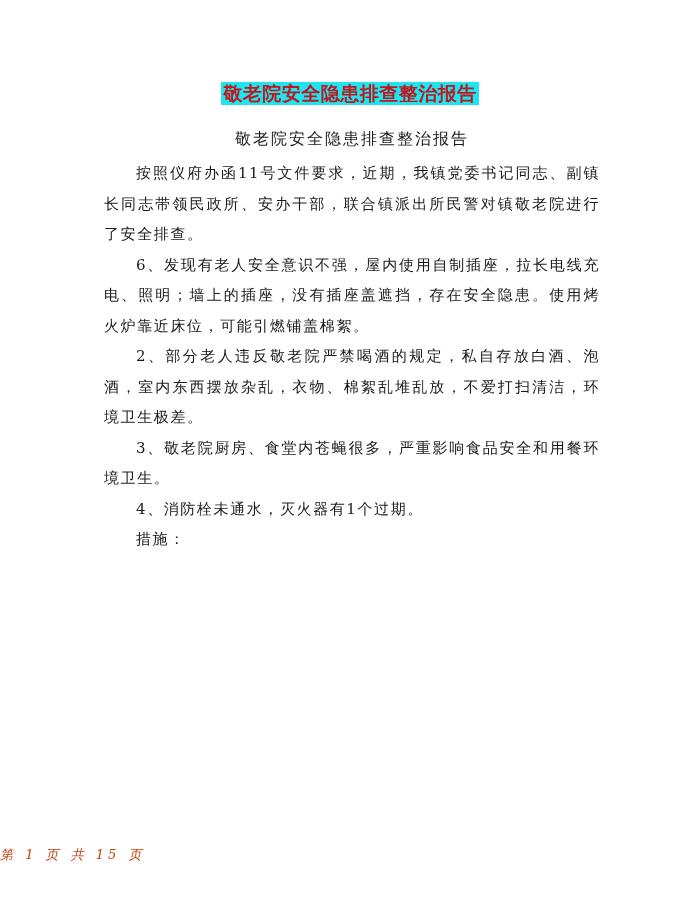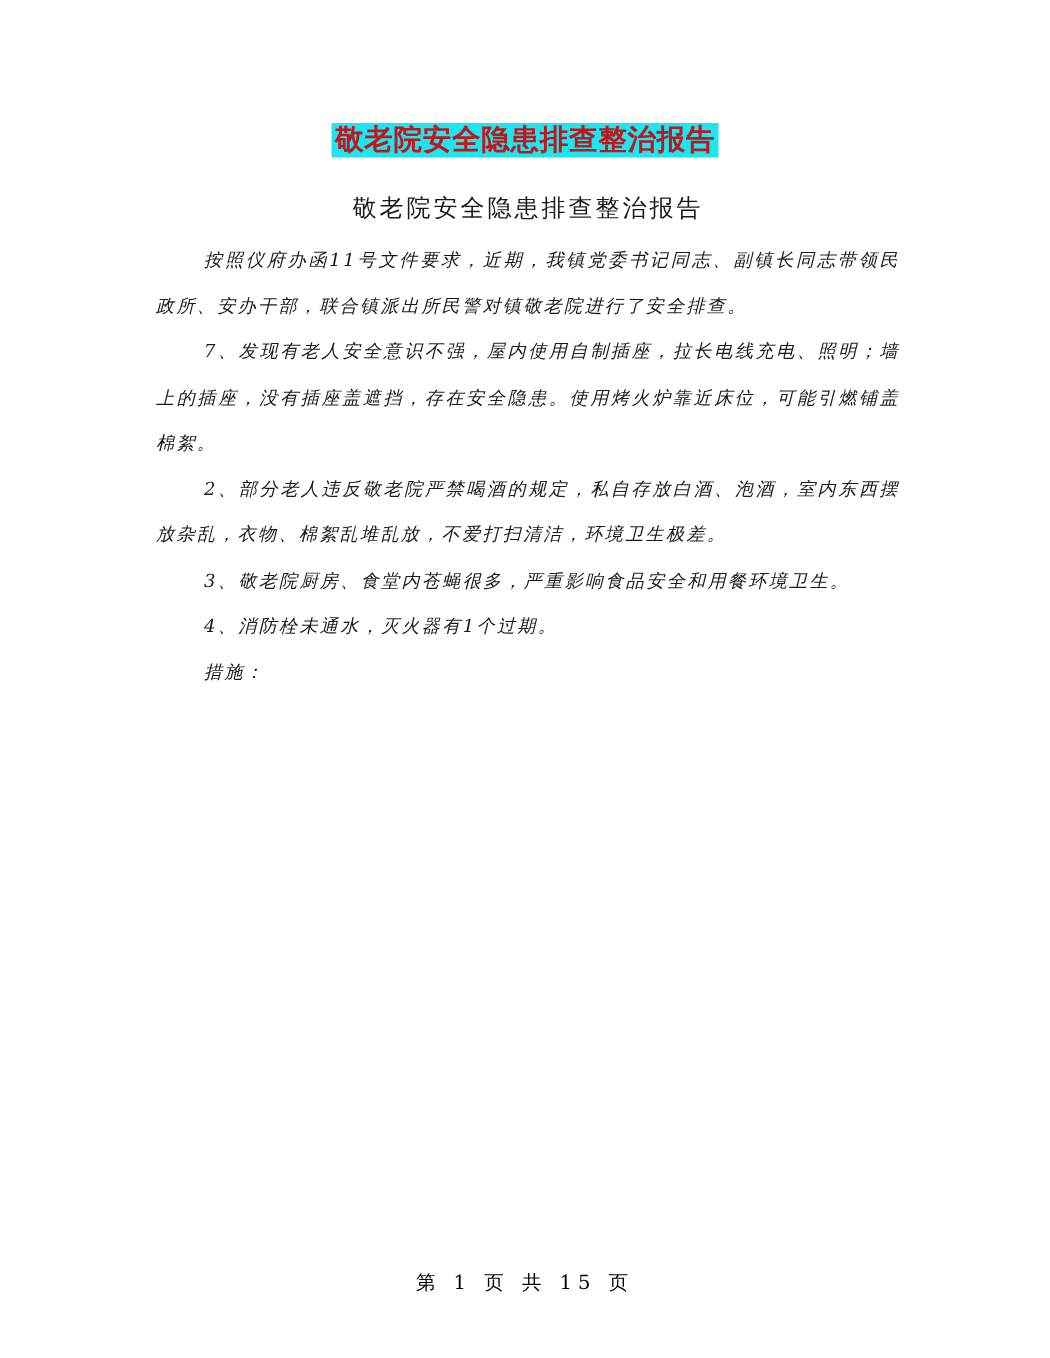--- a/index.html
+++ b/index.html
@@ -48,52 +48,52 @@
     }
     .subtitle {
       text-align: center;
       font-size: 16px;
       line-height: 22px;
       letter-spacing: 2px;
       margin: 0 0 8px 0;
     }
     p {
       margin: 0;
-      font-size: 12px;
+      font-size: 15px;
       line-height: 30.5px;
       letter-spacing: 1.6px;
       text-align: justify;
-      font-style: italic;
     }
     .indent { text-indent: 32px; }
     .footer {
       position: absolute;
       top: 846px;
       left: 0;
       width: 700px;
-      text-align: center;
+      text-align: left;
       font-size: 13px;
       letter-spacing: 4px;
-      color: #000000;
+      color: #c2410c;
+      font-style: italic;
     }
   </style>
 </head>
 <body>
 
 <div class="page">
 
   <div class="doc-title-wrap">
     <span class="doc-title">敬老院安全隐患排查整治报告</span>
   </div>
 
   <div class="body">
     <div class="subtitle">敬老院安全隐患排查整治报告</div>
 
     <p class="indent">按照仪府办函11号文件要求，近期，我镇党委书记同志、副镇长同志带领民政所、安办干部，联合镇派出所民警对镇敬老院进行了安全排查。</p>
-    <p class="indent">7、发现有老人安全意识不强，屋内使用自制插座，拉长电线充电、照明；墙上的插座，没有插座盖遮挡，存在安全隐患。使用烤火炉靠近床位，可能引燃铺盖棉絮。</p>
+    <p class="indent">6、发现有老人安全意识不强，屋内使用自制插座，拉长电线充电、照明；墙上的插座，没有插座盖遮挡，存在安全隐患。使用烤火炉靠近床位，可能引燃铺盖棉絮。</p>
     <p class="indent">2、部分老人违反敬老院严禁喝酒的规定，私自存放白酒、泡酒，室内东西摆放杂乱，衣物、棉絮乱堆乱放，不爱打扫清洁，环境卫生极差。</p>
     <p class="indent">3、敬老院厨房、食堂内苍蝇很多，严重影响食品安全和用餐环境卫生。</p>
     <p class="indent">4、消防栓未通水，灭火器有1个过期。</p>
     <p class="indent">措施：</p>
   </div>
 
   <div class="footer">第 1 页 共 15 页</div>
 </div>
 
 </body></html>

